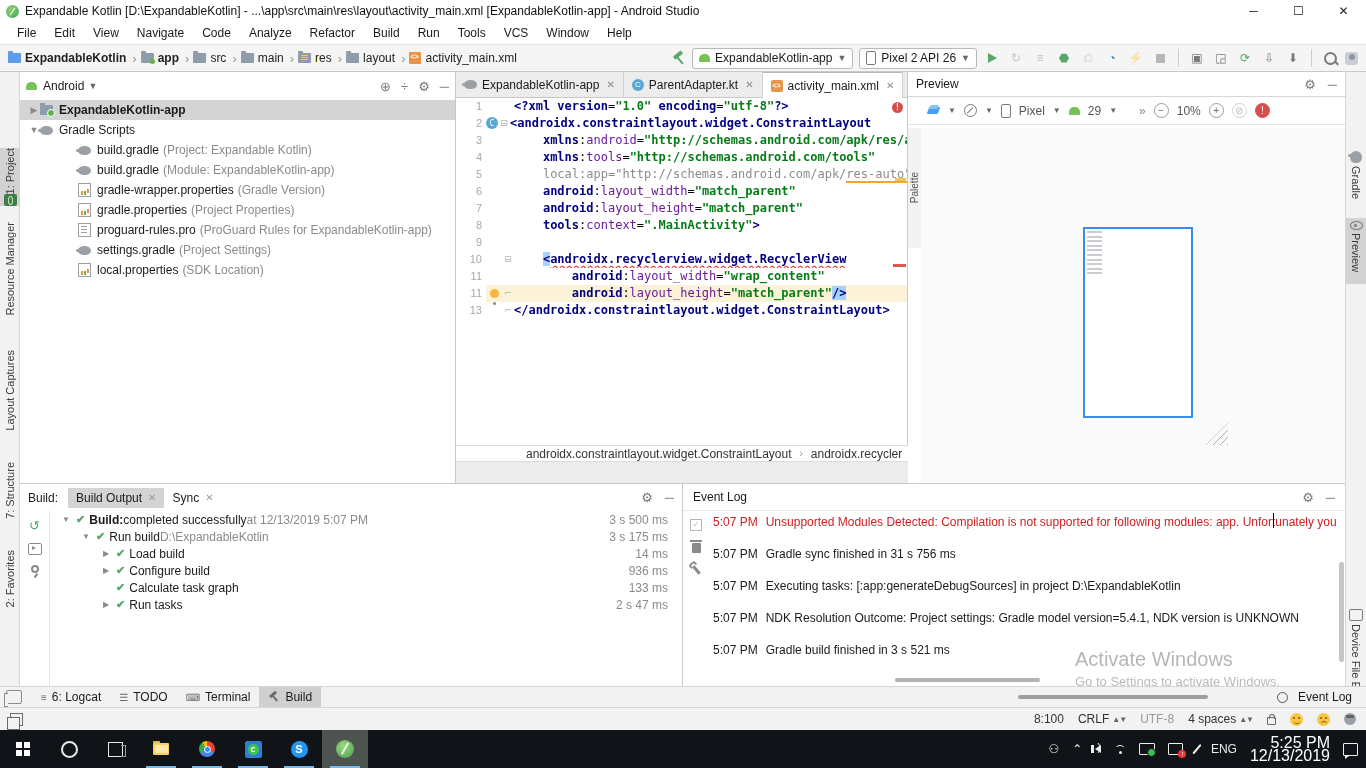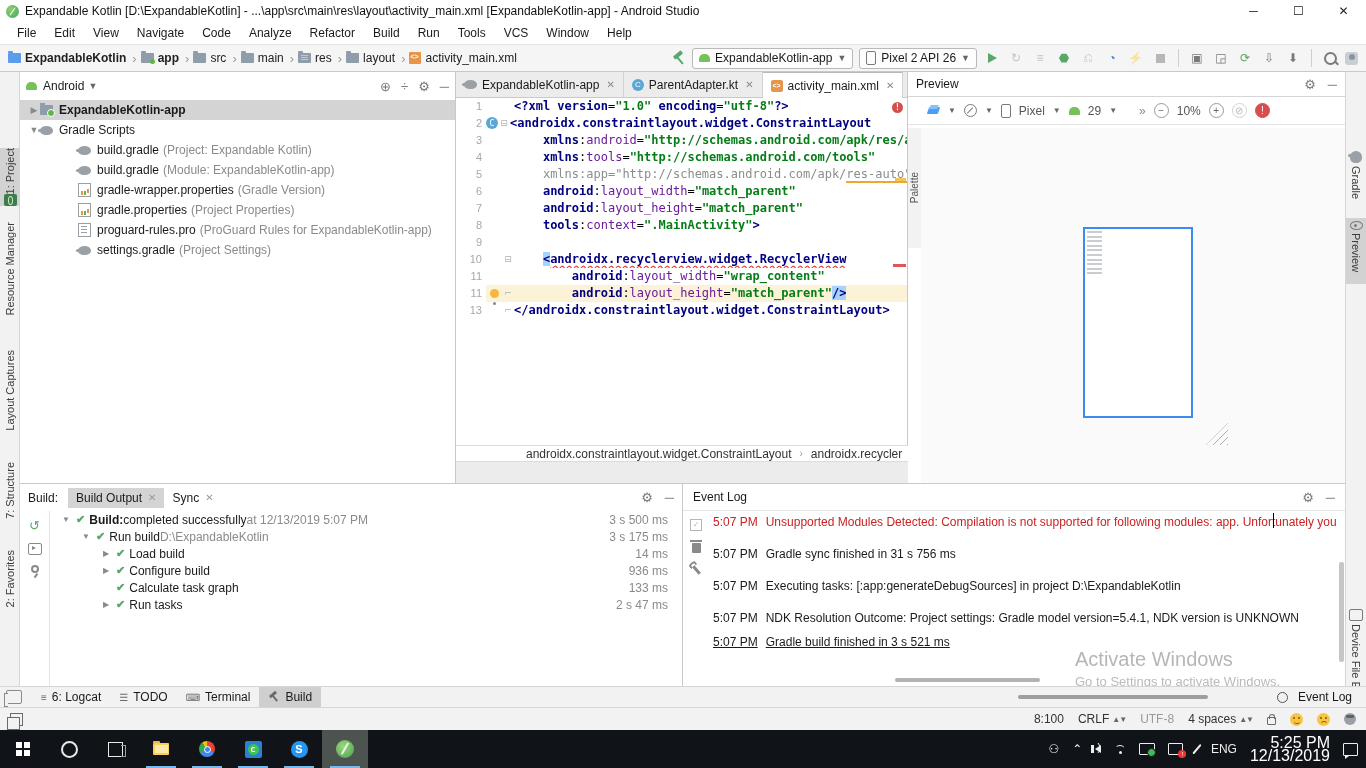--- a/index.html
+++ b/index.html
@@ -457,20 +457,26 @@
           <span class="pfile if-text"></span>
           <span class="nm">proguard-rules.pro</span>
           <span class="dt">(ProGuard Rules for ExpandableKotlin-app)</span>
         </div>
         <div class="prow" style="padding-left: 46px;">
           <span class="tw"></span>
           <span class="pfile if-gradle"></span>
           <span class="nm">settings.gradle</span>
           <span class="dt">(Project Settings)</span>
         </div>
+        <div class="prow" style="padding-left: 46px;">
+          <span class="tw"></span>
+          <span class="pfile if-props"></span>
+          <span class="nm">local.properties</span>
+          <span class="dt">(SDK Location)</span>
+        </div>
       </div>
   </div>
 
   <div class="editor">
     <div class="etabs">
         <span class="etab">
           <i class="if-gradle"></i>
           <span>ExpandableKotlin-app</span>
           <span class="x">✕</span>
         </span>
@@ -484,21 +490,21 @@
           <span>activity_main.xml</span>
           <span class="x">✕</span>
         </span>
       </div>
     <div class="codewrap">
       <div id="code-lines">
           <div class="cl"><span class="ln">1</span><span class="gi"></span><span class="gf"></span><span class="cb"><span class="seg t">&lt;?xml </span><span class="seg t">version</span><span class="seg p">=</span><span class="seg v">"1.0"</span><span class="seg p"> </span><span class="seg t">encoding</span><span class="seg p">=</span><span class="seg v">"utf-8"</span><span class="seg t">?&gt;</span></span></div>
           <div class="cl"><span class="ln">2</span><span class="gi gc">C</span><span class="gf">⊟</span><span class="cb"><span class="seg t">&lt;androidx.constraintlayout.widget.ConstraintLayout</span></span></div>
           <div class="cl"><span class="ln">3</span><span class="gi"></span><span class="gf"></span><span class="cb"><span class="seg p">    </span><span class="seg ns">xmlns</span><span class="seg p">:</span><span class="seg an">android</span><span class="seg p">=</span><span class="seg v">"http://schemas.android.com/apk/res/android"</span></span></div>
           <div class="cl"><span class="ln">4</span><span class="gi"></span><span class="gf"></span><span class="cb"><span class="seg p">    </span><span class="seg ns">xmlns</span><span class="seg p">:</span><span class="seg an">tools</span><span class="seg p">=</span><span class="seg v">"http://schemas.android.com/tools"</span></span></div>
-          <div class="cl"><span class="ln">5</span><span class="gi"></span><span class="gf"></span><span class="cb"><span class="seg p">    </span><span class="seg g">xmlns:app=</span><span class="seg g">"http://schemas.android.com/apk/</span><span class="seg g gw">res-auto"</span></span></div>
+          <div class="cl"><span class="ln">5</span><span class="gi"></span><span class="gf"></span><span class="cb"><span class="seg p">    </span><span class="seg g">local:app=</span><span class="seg g">"http://schemas.android.com/apk/</span><span class="seg g gw">res-auto"</span></span></div>
           <div class="cl"><span class="ln">6</span><span class="gi"></span><span class="gf"></span><span class="cb"><span class="seg p">    </span><span class="seg ns">android</span><span class="seg p">:</span><span class="seg an">layout_width</span><span class="seg p">=</span><span class="seg v">"match_parent"</span></span></div>
           <div class="cl"><span class="ln">7</span><span class="gi"></span><span class="gf"></span><span class="cb"><span class="seg p">    </span><span class="seg ns">android</span><span class="seg p">:</span><span class="seg an">layout_height</span><span class="seg p">=</span><span class="seg v">"match_parent"</span></span></div>
           <div class="cl"><span class="ln">8</span><span class="gi"></span><span class="gf"></span><span class="cb"><span class="seg p">    </span><span class="seg ns">tools</span><span class="seg p">:</span><span class="seg an">context</span><span class="seg p">=</span><span class="seg v">".MainActivity"</span><span class="seg t">&gt;</span></span></div>
           <div class="cl"><span class="ln">9</span><span class="gi"></span><span class="gf"></span><span class="cb"></span></div>
           <div class="cl"><span class="ln">10</span><span class="gi"></span><span class="gf">⊟</span><span class="cb"><span class="seg p">    </span><span class="seg t hl">&lt;</span><span class="seg t err">androidx.recyclerview.widget.RecyclerView</span></span></div>
           <div class="cl"><span class="ln">11</span><span class="gi"></span><span class="gf"></span><span class="cb"><span class="seg p">        </span><span class="seg ns">android</span><span class="seg p">:</span><span class="seg an">layout_width</span><span class="seg p">=</span><span class="seg v">"wrap_content"</span></span></div>
           <div class="cl cur"><span class="ln">11</span><span class="gi gbulb"></span><span class="gf">⌐</span><span class="cb"><span class="seg p">        </span><span class="seg ns">android</span><span class="seg p">:</span><span class="seg an">layout_height</span><span class="seg p">=</span><span class="seg v">"match_parent"</span><span class="seg t hl">/&gt;</span></span></div>
           <div class="cl"><span class="ln">13</span><span class="gi"></span><span class="gf">⌐</span><span class="cb"><span class="seg t">&lt;/androidx.constraintlayout.widget.ConstraintLayout&gt;</span></span></div>
         </div>
       <span class="estripe-icon">!</span>
@@ -646,21 +652,21 @@
     <div class="el-strip">
       <span class="cb-ic">✓</span>
       <span class="trash-ic"></span>
       <span class="wrench-ic"></span>
     </div>
     <div class="elrows">
         <div class="elrow red" style="top: 4px;"><span class="t">5:07 PM</span><span>Unsupported Modules Detected: Compilation is not supported for following modules: app. Unfortunately you</span></div>
         <div class="elrow" style="top: 36px;"><span class="t">5:07 PM</span><span>Gradle sync finished in 31 s 756 ms</span></div>
         <div class="elrow" style="top: 68px;"><span class="t">5:07 PM</span><span>Executing tasks: [:app:generateDebugSources] in project D:\ExpandableKotlin</span></div>
         <div class="elrow" style="top: 100px;"><span class="t">5:07 PM</span><span>NDK Resolution Outcome: Project settings: Gradle model version=5.4.1, NDK version is UNKNOWN</span></div>
-        <div class="elrow" style="top: 124px; text-decoration: underline;"><span class="t">5:07 PM</span><span>Gradle build finished in 3 s 521 ms</span></div>
+        <div class="elrow" style="top: 132px;"><span class="t">5:07 PM</span><span>Gradle build finished in 3 s 521 ms</span></div>
       </div>
     <span class="elog-caret" style="left:590px;top:29px;"></span>
     <span class="hthumb" style="left:212px;bottom:4px;width:145px;"></span>
     <span class="vthumb" style="right:1px;top:78px;height:100px;"></span>
   </div>
 
   <div class="watermark1">Activate Windows</div>
   <div class="watermark2">Go to Settings to activate Windows.</div>
 
   <div class="twbar">

